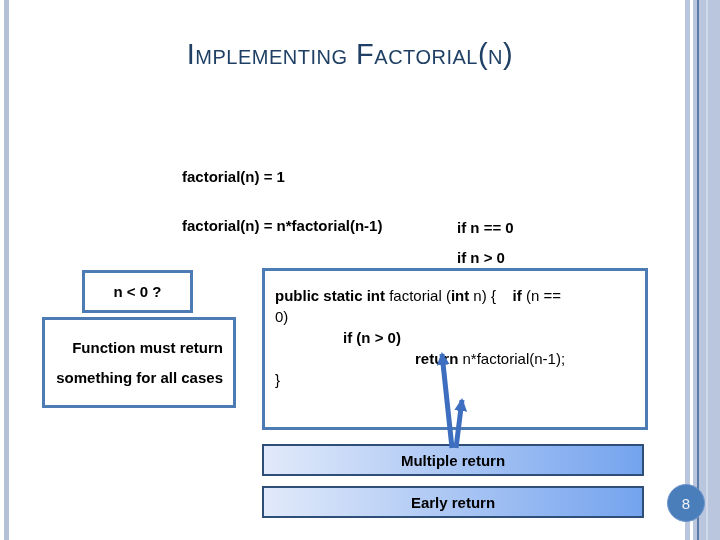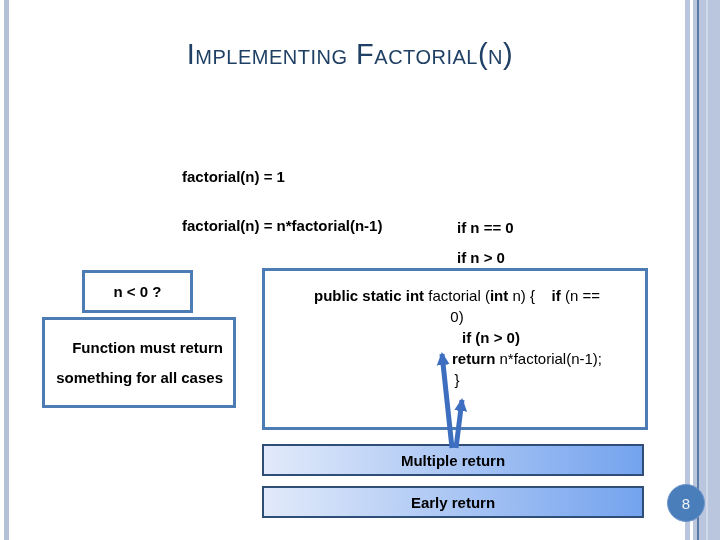--- a/index.html
+++ b/index.html
@@ -47,21 +47,21 @@
   }
   .question-box { left: 82px; top: 270px; width: 111px; height: 43px; }
   .note-box     { left: 42px; top: 317px; width: 194px; height: 91px; line-height: 30px; padding: 20px 10px; }
 
   .code-box {
     position: absolute;
     left: 262px; top: 268px; width: 386px; height: 162px;
     background: #ffffff;
     border: 3px solid #4d7cb5;
     padding: 14px 6px 0 10px;
-    font-size: 15px; color: #000; text-align: center;
+    font-size: 15px; color: #000;
   }
   .code-line { line-height: 21px; white-space: pre; }
 
   .label-bar {
     position: absolute;
     left: 262px; width: 382px; height: 32px;
     background: linear-gradient(to right, #e2eafa, #74a3ee);
     border: 2px solid #2e4e77;
     display: flex; align-items: center; justify-content: center;
     font-size: 15px; font-weight: bold; color: #000;

